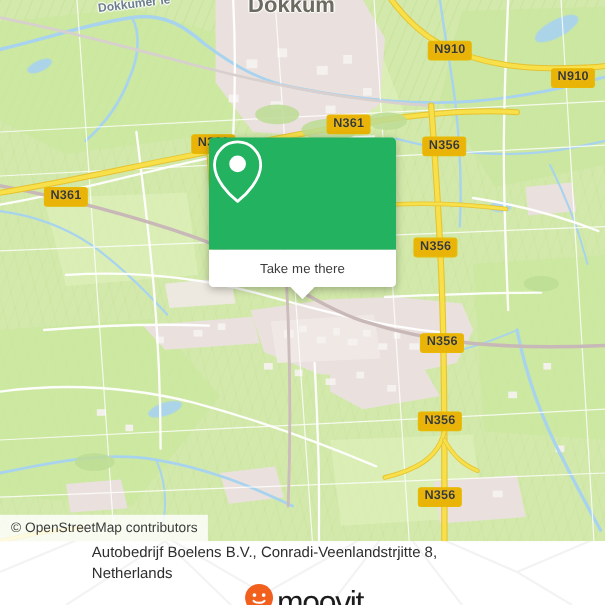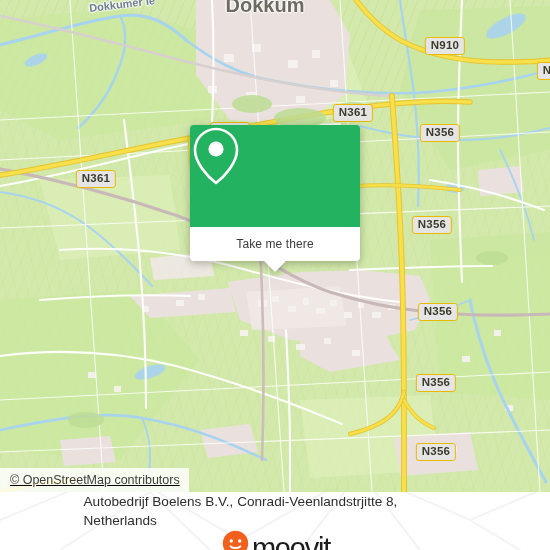--- a/index.html
+++ b/index.html
@@ -11,33 +11,32 @@
   #app{position:relative;width:550px;height:550px;overflow:hidden;background:#fff;}
 
   
   #map{position:absolute;left:0;top:0;width:550px;height:492px;overflow:hidden;
        background:#d3e9ab;}
   #map svg{position:absolute;left:0;top:0;}
 
   
   .shield{
     position:absolute;
-    background:#e5e5e5;
+    background:#eab308;
     border:1.5px solid #e8b900;
     border-radius:3px;
     color:#3a3a2a;
     font-size:11.5px;
     font-weight:bold;
     letter-spacing:.2px;
     padding:1px 5px 2px 5px;
     line-height:13px;
     white-space:nowrap;
     box-sizing:border-box;
     text-shadow:0 0 1px rgba(255,255,255,.4);
-    margin-left:36px;
   }
 
   
   .placelbl{
     position:absolute;white-space:nowrap;color:#5c5c52;
     font-weight:bold;text-shadow:
       -1.2px 0 1px rgba(255,255,255,.9),1.2px 0 1px rgba(255,255,255,.9),
       0 -1.2px 1px rgba(255,255,255,.9),0 1.2px 1px rgba(255,255,255,.9);
   }
   #lbl-dokkum{font-size:20px;left:265px;top:-6px;transform:translateX(-50%);color:#6b6b60;}
@@ -64,21 +63,21 @@
     border-left:11px solid transparent;
     border-right:11px solid transparent;
     border-top:11px solid #ffffff;
   }
 
   
   #attrib{
     position:absolute;left:0;top:468px;height:24px;
     background:rgba(255,255,255,.82);
     display:flex;align-items:center;
-    padding:0 9px 0 10px;box-sizing:border-box;text-decoration:underline;
+    padding:0 9px 0 10px;box-sizing:border-box;
   }
   #attrib-text{font-size:12.5px;color:#3d3d3d;white-space:nowrap;}
 
   
   #footer{
     position:absolute;left:0;top:492px;width:550px;height:58px;
     background:#ffffff;overflow:hidden;
   }
   #footer-wm{position:absolute;left:0;top:-492px;opacity:.055;}
   #footer-inner{

